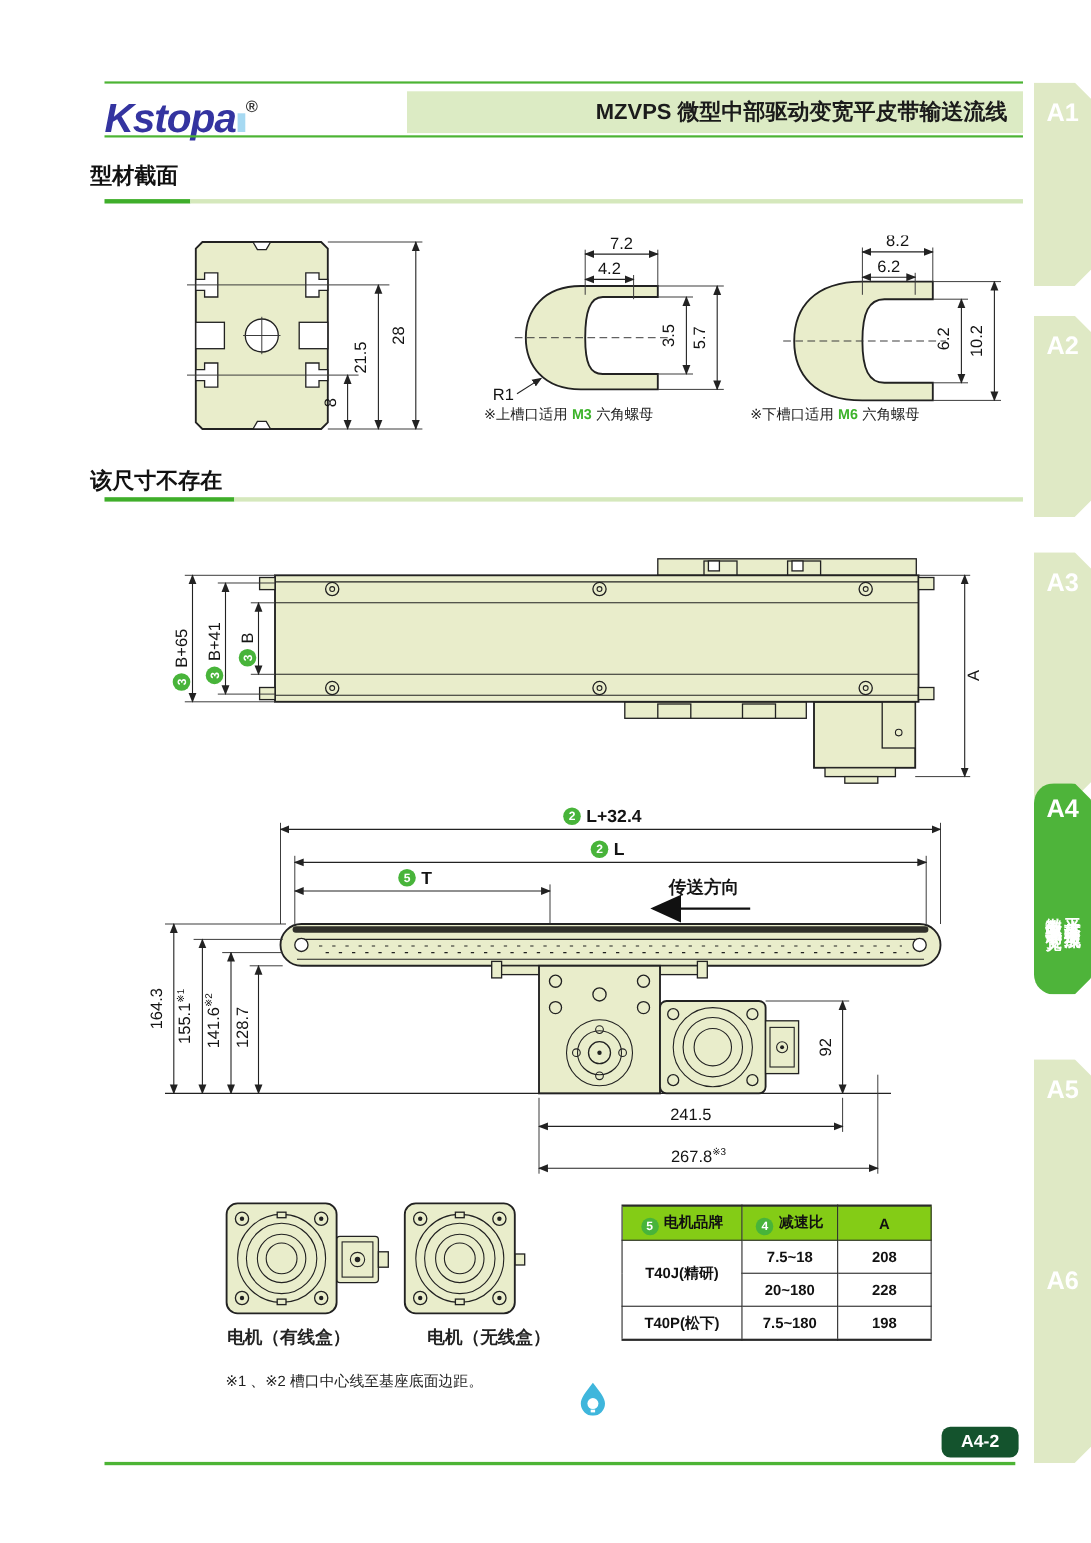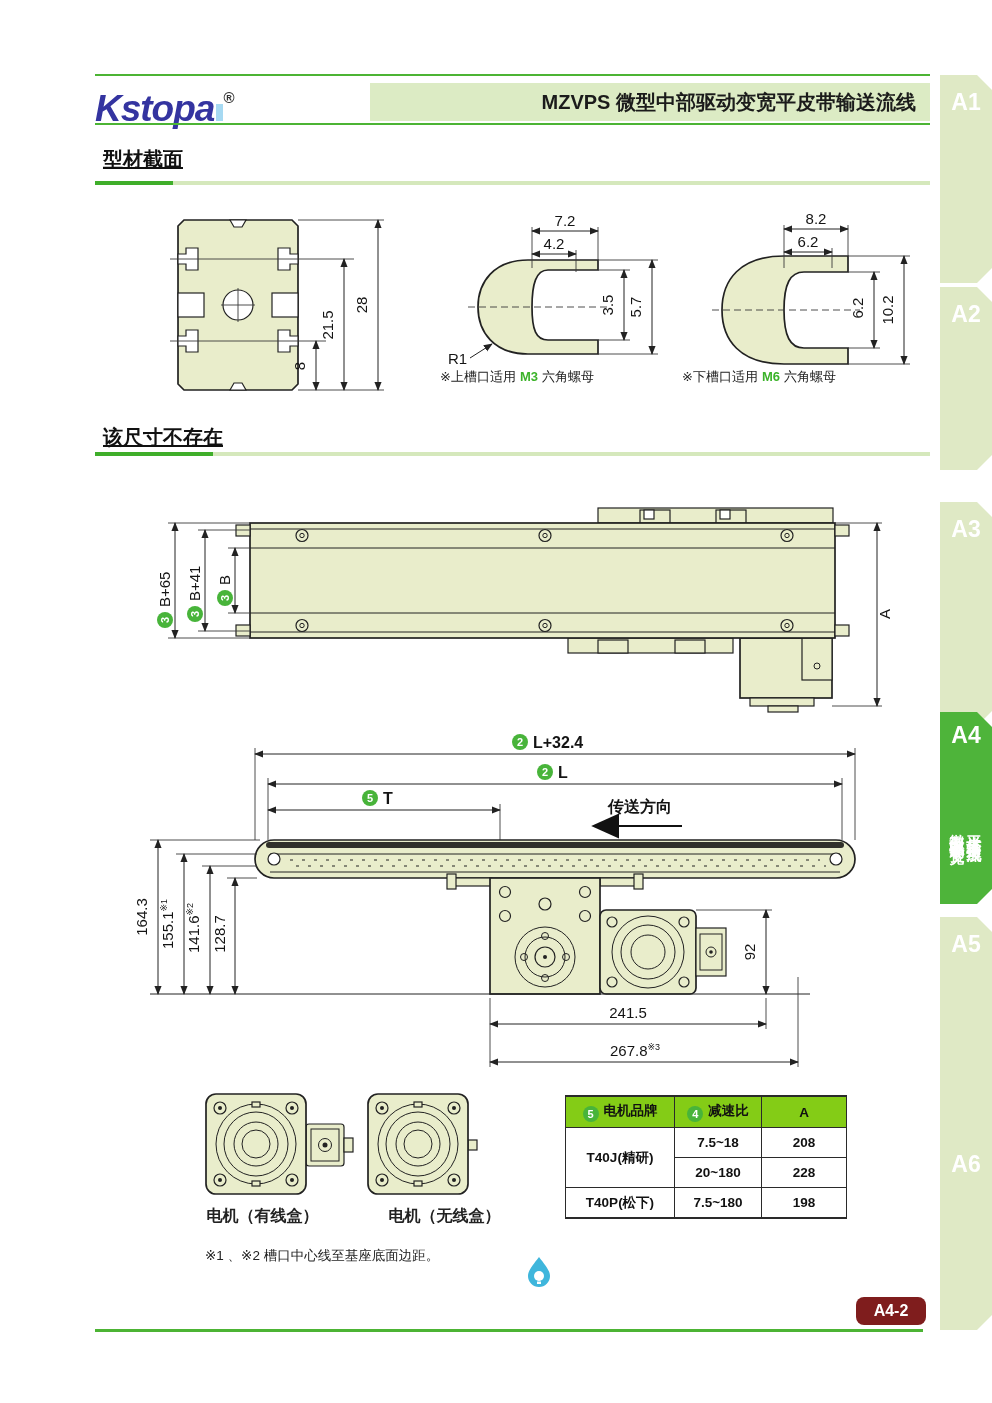--- a/index.html
+++ b/index.html
@@ -8,21 +8,21 @@
   .abs{position:absolute;}
   
   .hline{position:absolute;background:#4cb434;height:2px;width:835px;left:95px;}
   .logo{position:absolute;left:95px;top:78px;font-style:italic;font-weight:bold;
         font-size:37px;color:#3434a0;letter-spacing:-1px;line-height:40px;}
   .logo .accent{display:inline-block;width:7px;height:17px;background:#a6d9f2;margin-left:2px;}
   .logo sup{font-size:15px;color:#333;font-style:normal;vertical-align:18px;letter-spacing:0;}
   .titlebar{position:absolute;left:370px;top:83px;width:560px;height:38px;background:#dcebc4;
             font-weight:bold;font-size:20px;color:#1b1b1b;line-height:38px;text-align:right;
             padding-right:14px;box-sizing:border-box;}
-  .sechead{position:absolute;left:103px;font-weight:bold;font-size:20px;color:#111;text-decoration:underline;}
+  .sechead{position:absolute;left:82px;font-weight:bold;font-size:20px;color:#111;}
   .underline-dark{position:absolute;left:95px;height:4px;background:#3fae2a;}
   .underline-light{position:absolute;height:4px;background:#d5e8bc;}
   
   svg text{font-family:"Liberation Sans","DejaVu Sans",sans-serif;fill:#141414;}
   .dim{stroke:#222;stroke-width:1;fill:none;}
   .ext{stroke:#3a3a3a;stroke-width:0.9;fill:none;}
   .cl{stroke:#3a3a3a;stroke-width:0.9;fill:none;stroke-dasharray:7,4;}
   .out{fill:#e9edcb;stroke:#222;stroke-width:1.7;}
   .out2{fill:#e9edcb;stroke:#222;stroke-width:1.2;}
   .cut{fill:#ffffff;stroke:#222;stroke-width:1.2;}
@@ -48,29 +48,29 @@
   .cbadge{display:inline-flex;width:16px;height:16px;border-radius:50%;background:#48b43a;
           color:#fff;font-size:11px;font-weight:bold;align-items:center;justify-content:center;
           margin-right:5px;vertical-align:-3px;}
   
   .fnotes{position:absolute;left:205px;top:1245px;font-size:13.5px;line-height:22px;color:#222;}
   .noteline{position:absolute;left:527px;top:1254px;height:34px;display:flex;align-items:center;}
   .notetext{font-size:17px;font-weight:bold;color:#222;margin-left:8px;}
   .fbadge{display:inline-block;background:#eb6a3e;color:#fff;border-radius:12px;
           padding:2px 14px;font-size:15px;font-weight:bold;margin:0 8px;vertical-align:1px;}
   
-  .pagebadge{position:absolute;left:856px;top:1297px;width:70px;height:28px;background:#7f1d1d;
+  .pagebadge{position:absolute;left:856px;top:1297px;width:70px;height:28px;background:#14532d;
              border-radius:8px;color:#fff;font-weight:bold;font-size:16px;text-align:center;
              line-height:28px;}
   .bottomline{position:absolute;left:95px;top:1329px;width:828px;height:3px;background:#4cb434;}
   
   .tab{position:absolute;left:940px;width:52px;background:#dfe9c5;color:#fff;
        clip-path:polygon(0 0,calc(100% - 15px) 0,100% 15px,100% calc(100% - 15px),calc(100% - 15px) 100%,0 100%);
        text-align:center;font-weight:bold;font-size:23px;box-sizing:border-box;padding-top:14px;}
-  .tab.active{background:#4eb43a;}
+  .tab.active{background:#4eb43a;border-radius:18px;}
   .vtext{writing-mode:vertical-rl;margin:8px auto 0 auto;font-size:15px;font-weight:bold;
          letter-spacing:2px;height:146px;line-height:1;display:inline-block;}
   .vtext span{display:block;margin:0 2px;}
 </style>
 </head>
 <body>
 
 <svg width="0" height="0" style="position:absolute" aria-hidden="true">
   <defs>
     <marker id="arr" viewBox="0 0 10 10" refX="9" refY="5" markerWidth="9" markerHeight="9" orient="auto-start-reverse">
@@ -423,24 +423,24 @@
   <svg width="24" height="32" viewBox="0 0 24 32">
     <path d="M12,2 C19,11 23,16 23,21 A11,11 0 1 1 1,21 C1,16 5,11 12,2 Z" fill="#3fb6dc"></path>
     <circle cx="12" cy="21" r="5" fill="#ffffff"></circle>
     <rect x="10" y="26.5" width="4" height="2.5" fill="#ffffff"></rect>
   </svg>
 </div>
 
 <div class="pagebadge">A4-2</div>
 <div class="bottomline"></div>
 
-<div class="tab" style="top:75px;height:208px"><span>A1</span></div>
+<div class="tab" style="top:75px;height:185px"><span>A1</span></div>
 <div class="tab" style="top:287px;height:183px"><span>A2</span></div>
 <div class="tab" style="top:502px;height:224px"><span>A3</span></div>
 <div class="tab active" style="top:712px;height:192px;padding-top:10px">
   <span>A4</span>
   <div class="vtext">
     <span>平皮带输送流线</span>
     <span>微型中部驱动变宽</span>
   </div>
 </div>
-<div class="tab" style="top:917px;height:250px"><span>A5</span></div>
+<div class="tab" style="top:963px;height:250px"><span>A5</span></div>
 <div class="tab" style="top:1137px;height:193px"><span>A6</span></div>
 
 </body></html>

